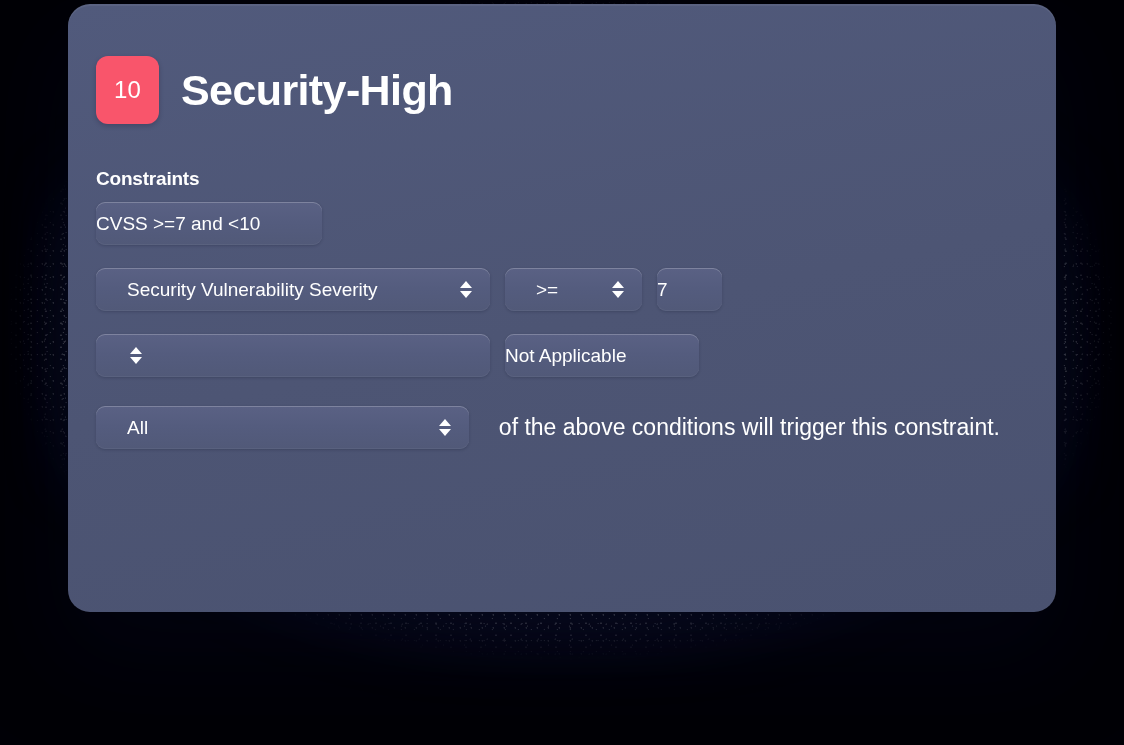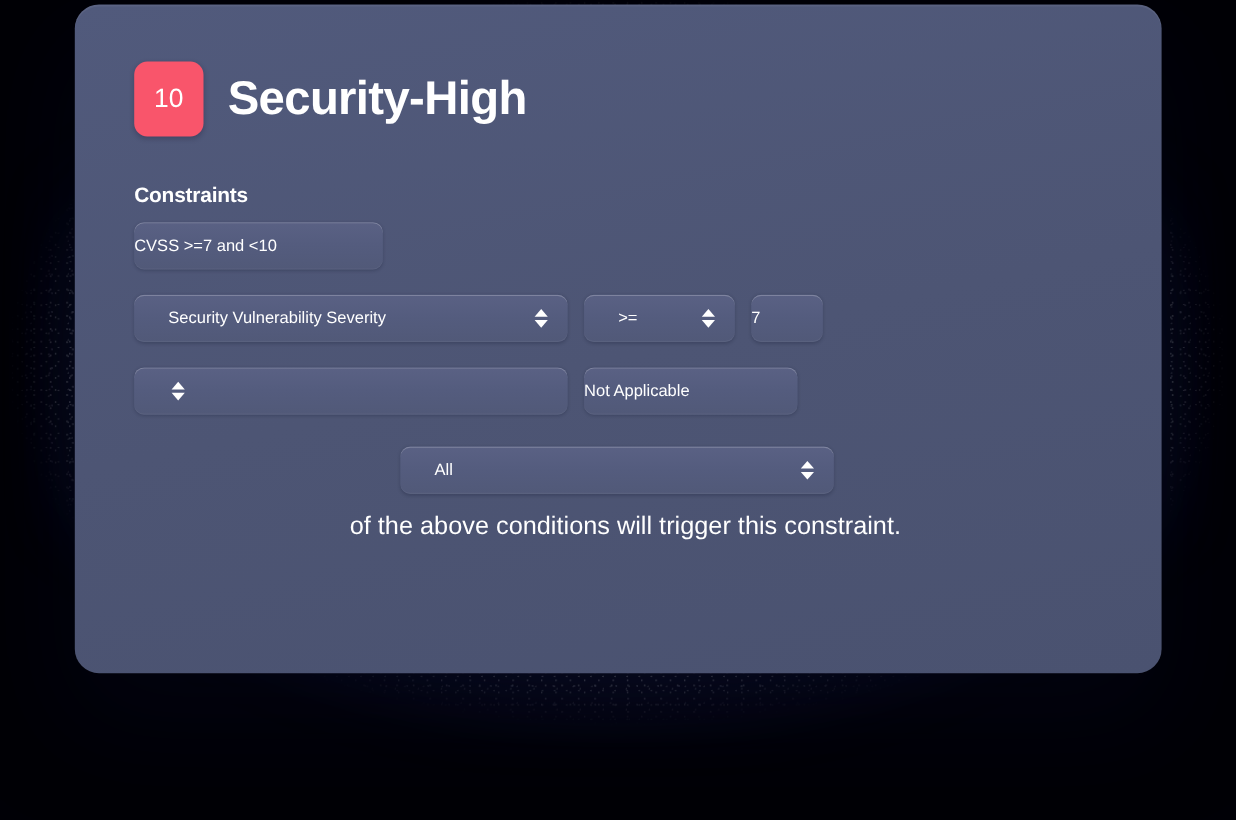--- a/index.html
+++ b/index.html
@@ -76,21 +76,21 @@
     position: absolute;
     left: 68px;
     top: 4px;
     width: 988px;
     height: 608px;
     border-radius: 22px;
     background: linear-gradient(168deg, #515a7c 0%, #4d5574 52%, #4a5270 100%);
     box-shadow:
       0 2px 0 rgba(255,255,255,0.06) inset,
       0 40px 90px rgba(4,6,24,0.55);
-    padding: 52px 56px 0 54px;
+    padding: 52px 56px 0 28px;
   }
 
   
   #header {
     display: flex;
     align-items: center;
     gap: 22px;
     margin-bottom: 44px;
   }
 
@@ -137,21 +137,21 @@
   
   .field {
     height: 43px;
     border-radius: 9px;
     background: linear-gradient(180deg, #5a6184 0%, #545c7e 48%, #515978 100%);
     box-shadow:
       0 1px 0 rgba(255,255,255,0.22) inset,
       0 -1px 0 rgba(255,255,255,0.05) inset,
       0 1px 3px rgba(15,18,40,0.22);
     color: #ffffff;
-    font-size: 15px;
+    font-size: 19px;
     display: flex;
     align-items: center;
     padding: 0 18px;
     text-align: right;
   }
 
   .field.static { justify-content: flex-start; }
 
   .select {
     justify-content: space-between;
@@ -244,21 +244,21 @@
       <span class="stepper">
         <span class="tri-up"></span>
           <span class="tri-down"></span>
       </span>
     </div>
     <div class="field static w-val-na">
       <span>Not Applicable</span>
     </div>
   </div>
 
-  <div class="field-row last" style="margin-top:29px;flex-direction:column;">
+  <div class="field-row last" style="margin-top:29px;">
     <div class="field select w-all">
       <span class="select-label">All</span>
       <span class="stepper">
         <span class="tri-up"></span>
           <span class="tri-down"></span>
       </span>
     </div>
     <div id="trigger-sentence">of the above conditions will trigger this constraint.</div>
   </div>
 

